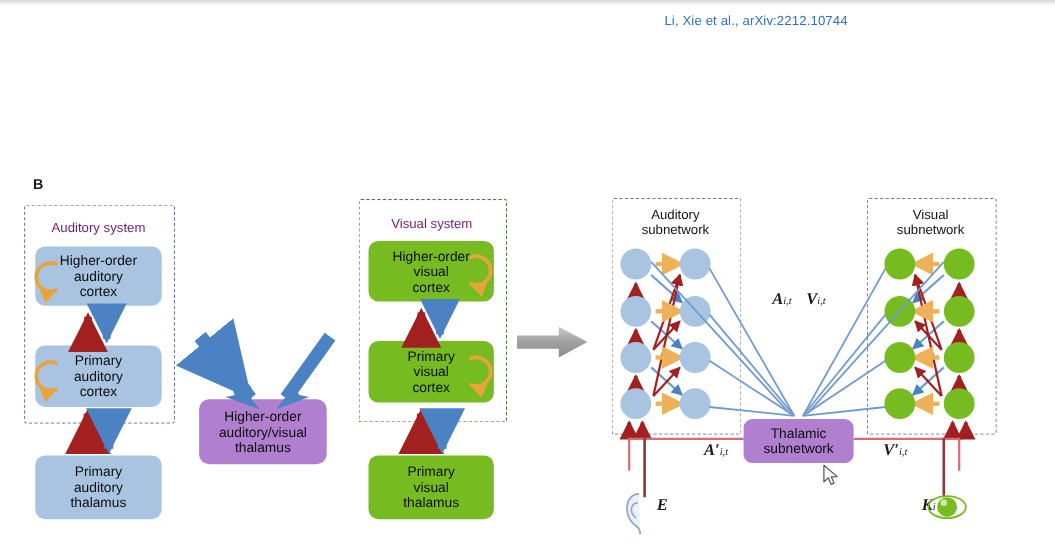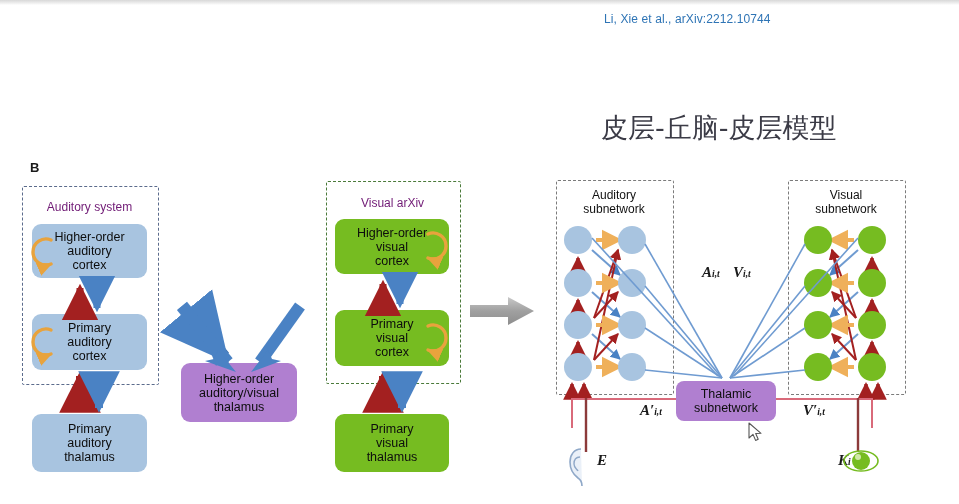--- a/index.html
+++ b/index.html
@@ -39,57 +39,56 @@
   .box.blue{background:#a8c4e0;}
   .box.green{background:#76bc21;}
   .box.purple{background:#b07fd0;}
 
   .boxlabel{display:block;}
 
   svg.ov{position:absolute;left:0;top:0;width:959px;height:504px;pointer-events:none;}
 
   .mathlabel{position:absolute;font-family:"Liberation Serif",serif;
     font-style:italic;font-weight:bold;font-size:15px;color:#1a1a1a;white-space:nowrap;}
-  .mathlabel .sub{font-size:9.5px;font-style:italic;font-weight:bold;}
+  .mathlabel .sub{font-size:9.5px;font-style:italic;font-weight:normal;}
 
   .netname{position:absolute;font-size:12px;color:#111;text-align:center;
     line-height:14px;white-space:nowrap;}
 
   .cursor{position:absolute;left:748px;top:422px;width:16px;height:22px;}
 </style>
 </head>
 <body>
 
 <div id="slide">
 
   <div class="topbar"></div>
 
   <div class="citation">Li, Xie et al., arXiv:2212.10744</div>
 
-  <div class="cn-title" id="title-right">皮层-丘脑-皮层模型</div>
 
   <div class="panel-letter">B</div>
 
   <div class="dashed" style="left:22px;top:186px;width:135px;height:197px;"></div>
   <div class="sysname" style="left:22px;top:200px;width:135px;">Auditory system</div>
 
   <div class="box blue" style="left:32px;top:224px;width:115px;height:54px;">
     <span class="boxlabel">Higher-order<br>auditory<br>cortex</span>
   </div>
 
   <div class="box blue" style="left:32px;top:314px;width:115px;height:56px;">
     <span class="boxlabel">Primary<br>auditory<br>cortex</span>
   </div>
 
   <div class="box blue" style="left:32px;top:414px;width:115px;height:58px;">
     <span class="boxlabel">Primary<br>auditory<br>thalamus</span>
   </div>
 
   <div class="dashed green" style="left:326px;top:181px;width:133px;height:201px;"></div>
-  <div class="sysname" style="left:326px;top:196px;width:133px;">Visual arXiv</div>
+  <div class="sysname" style="left:326px;top:196px;width:133px;">Visual system</div>
 
   <div class="box green" style="left:335px;top:219px;width:114px;height:55px;">
     <span class="boxlabel">Higher-order<br>visual<br>cortex</span>
   </div>
 
   <div class="box green" style="left:335px;top:310px;width:114px;height:56px;">
     <span class="boxlabel">Primary<br>visual<br>cortex</span>
   </div>
 
   <div class="box green" style="left:335px;top:414px;width:114px;height:58px;">

